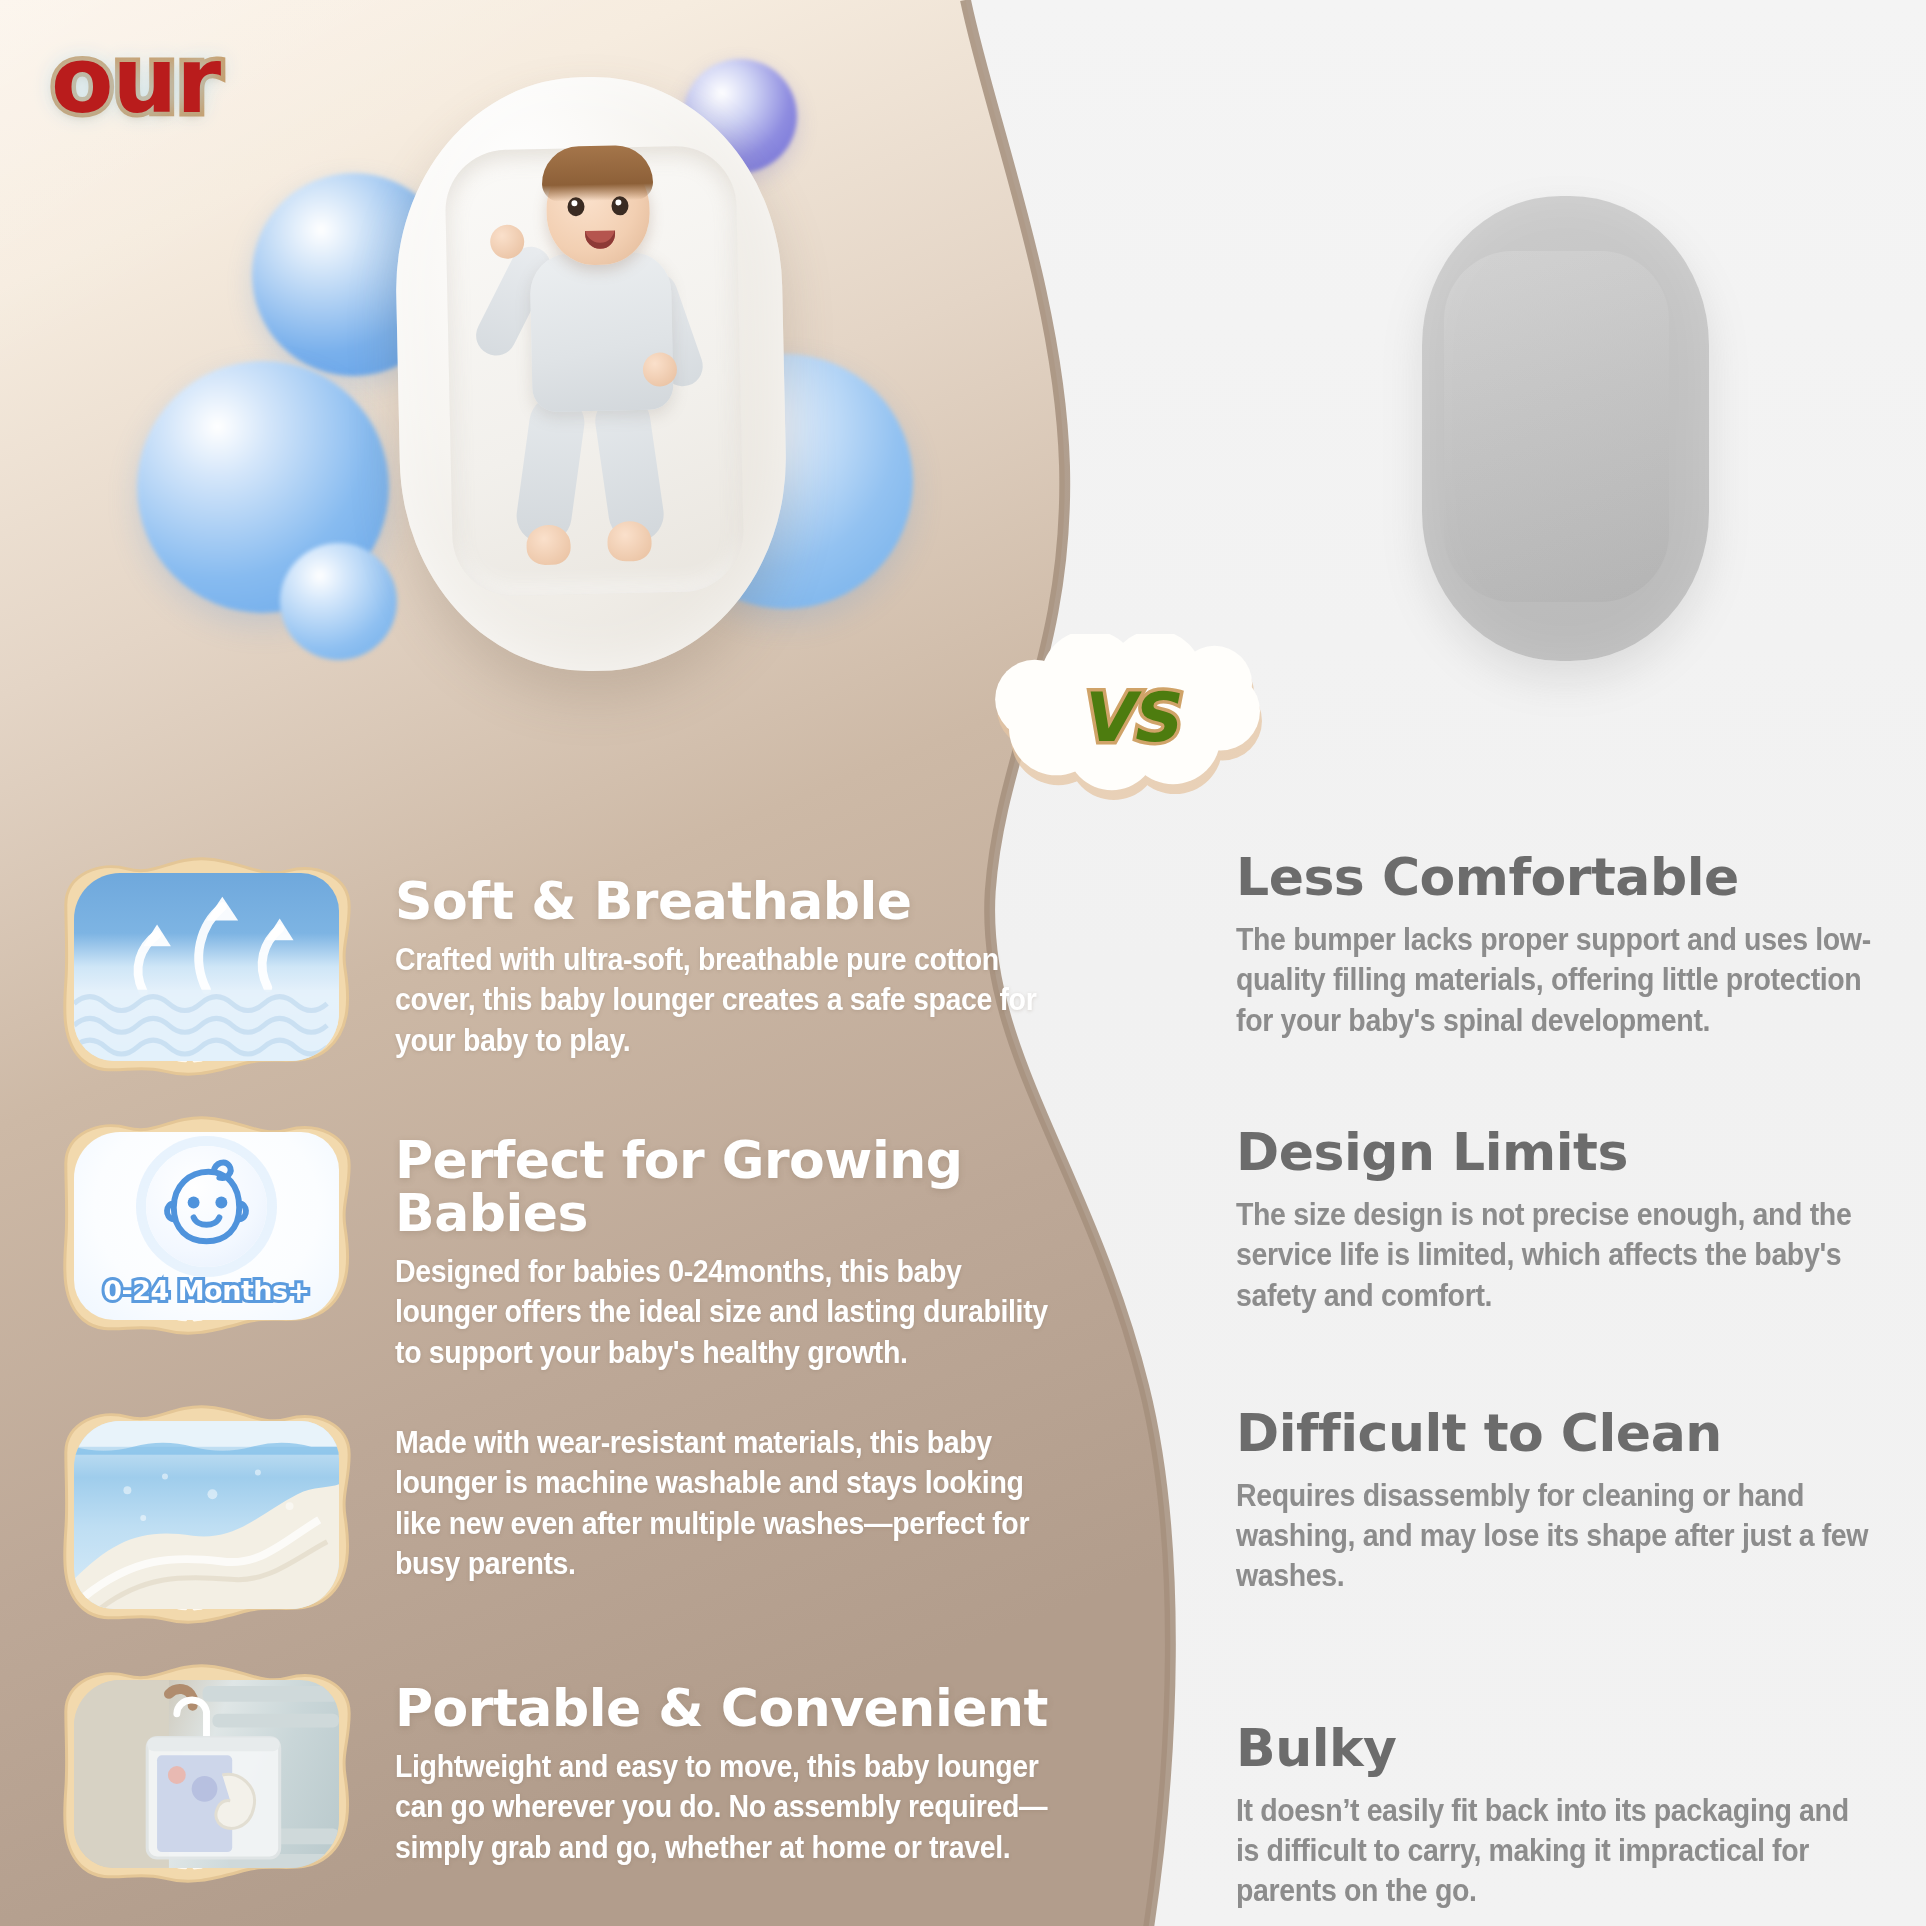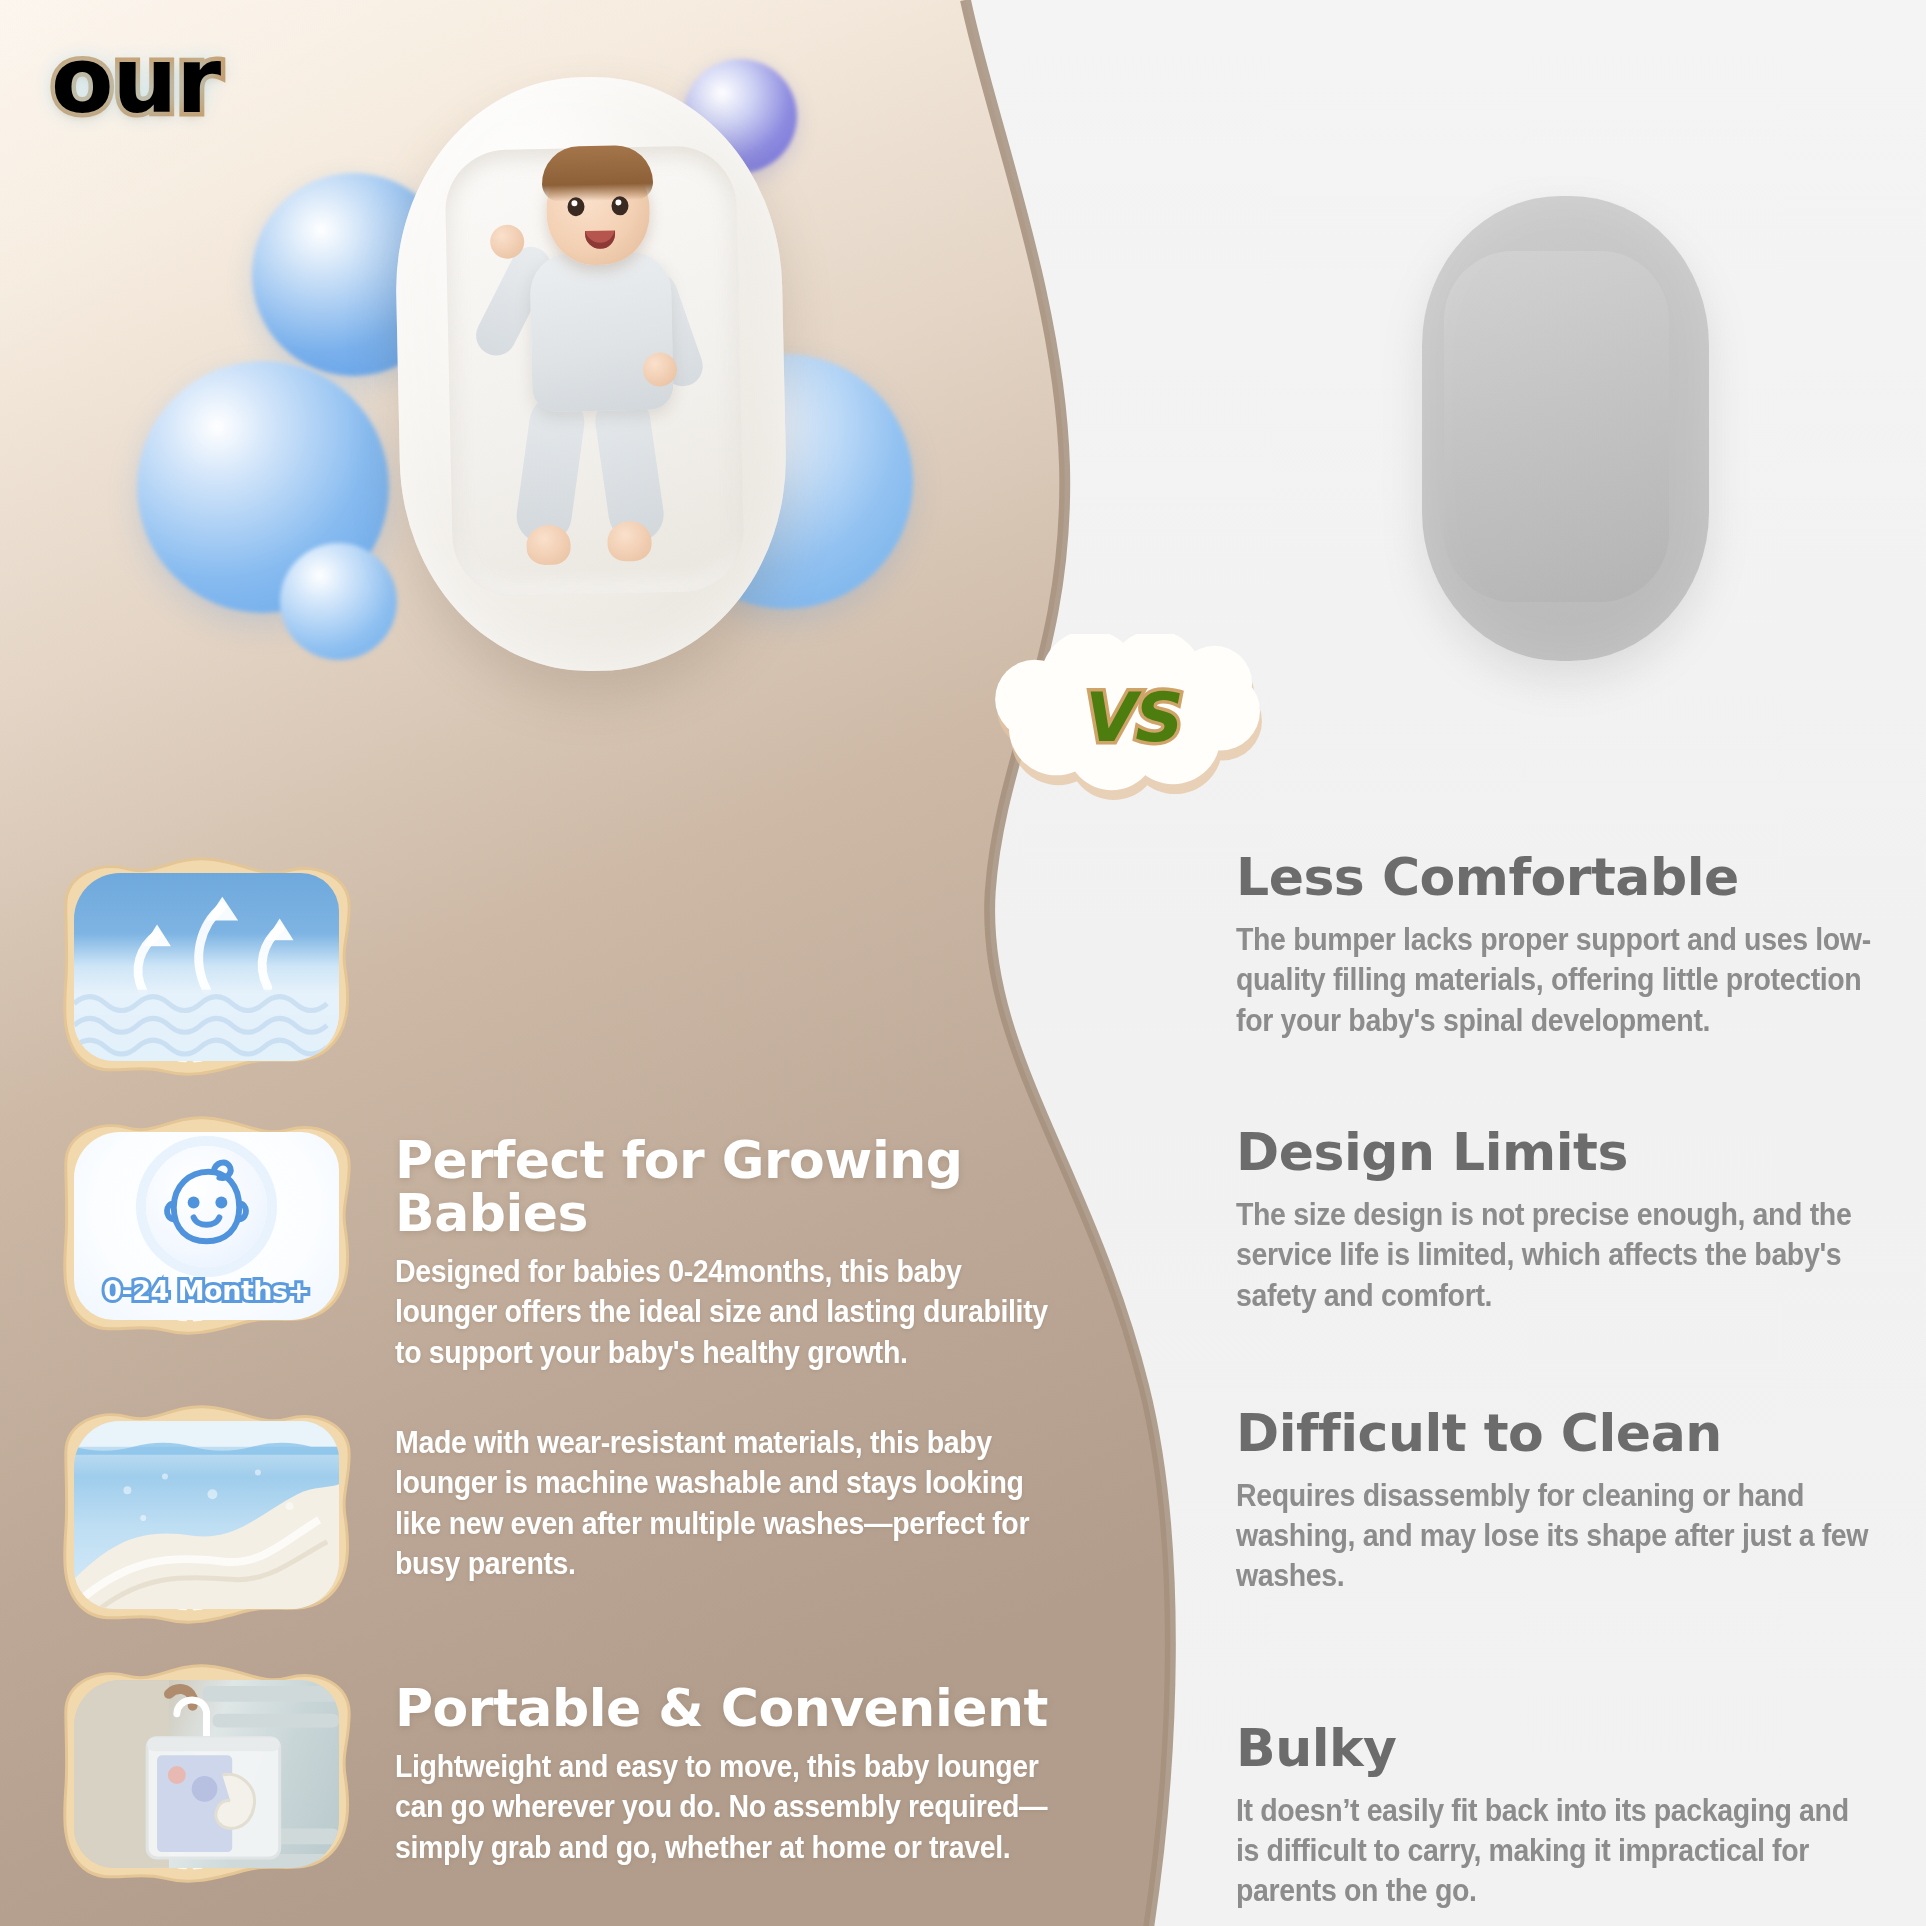--- a/index.html
+++ b/index.html
@@ -16,21 +16,21 @@
     position:absolute;inset:0;
     background:linear-gradient(180deg,#f4f4f4 0%,#f1f1f1 50%,#f2f2f2 100%);
   }
   .bg-left-svg{position:absolute;left:0;top:0;width:1927px;height:1927px;}
 
   
   .our-label{
     position:absolute;left:51px;top:28px;
     font-size:91px;font-weight:bold;letter-spacing:-1px;
     font-family:"DejaVu Sans", sans-serif;
-    color:#000000;
+    color:#b91c1c;
     -webkit-text-stroke:9px #c99a63;
     paint-order:stroke fill;
     text-shadow:0 0 22px rgba(190,225,240,.95),0 4px 10px rgba(160,120,70,.35);
   }
   
   .others-label{
     position:absolute;right:119px;top:30px;
     font-size:79px;font-weight:bold;letter-spacing:1px;
     font-family:"DejaVu Sans", sans-serif;
     color:#6e6e6e;
@@ -292,20 +292,24 @@
               <rect x="0" y="118" width="268" height="72" fill="#e4f1fb"></rect>
               <g stroke="#c6ddf0" stroke-width="5" fill="none">
                 <path d="M0,132 q16,-14 32,0 q16,14 32,0 q16,-14 32,0 q16,14 32,0 q16,-14 32,0 q16,14 32,0 q16,-14 32,0 q16,14 32,0"></path>
                 <path d="M0,154 q16,-14 32,0 q16,14 32,0 q16,-14 32,0 q16,14 32,0 q16,-14 32,0 q16,14 32,0 q16,-14 32,0 q16,14 32,0"></path>
                 <path d="M0,176 q16,-14 32,0 q16,14 32,0 q16,-14 32,0 q16,14 32,0 q16,-14 32,0 q16,14 32,0 q16,-14 32,0 q16,14 32,0"></path>
               </g>
             </g>
           </svg>
         </div>
       </div>
+      <div class="f-text">
+        <div class="f-title">Soft &amp; Breathable</div>
+        <div class="f-body">Crafted with ultra-soft, breathable pure cotton cover, this baby lounger creates a safe space for your baby to play.</div>
+      </div>
     </div>
 
     <div class="feature">
       <div class="thumb-wrap">
         <svg class="thumb-frame" viewBox="0 0 320 235">
           <path d="M18,54 C18,24 52,10 80,18 C108,26 124,6 160,8 C196,10 214,28 242,20
                    C272,12 304,26 304,56 C304,84 296,96 300,120 C304,146 306,180 282,200
                    C258,220 228,206 200,214 C170,222 146,230 116,222 C86,214 58,230 36,212
                    C14,194 16,160 18,132 C20,104 18,82 18,54 Z" fill="#f2d9ad" stroke="#e4c696" stroke-width="3"></path>
           <path d="M32,60 C32,36 60,26 84,33 C108,40 126,22 158,24 C190,26 206,42 232,35

